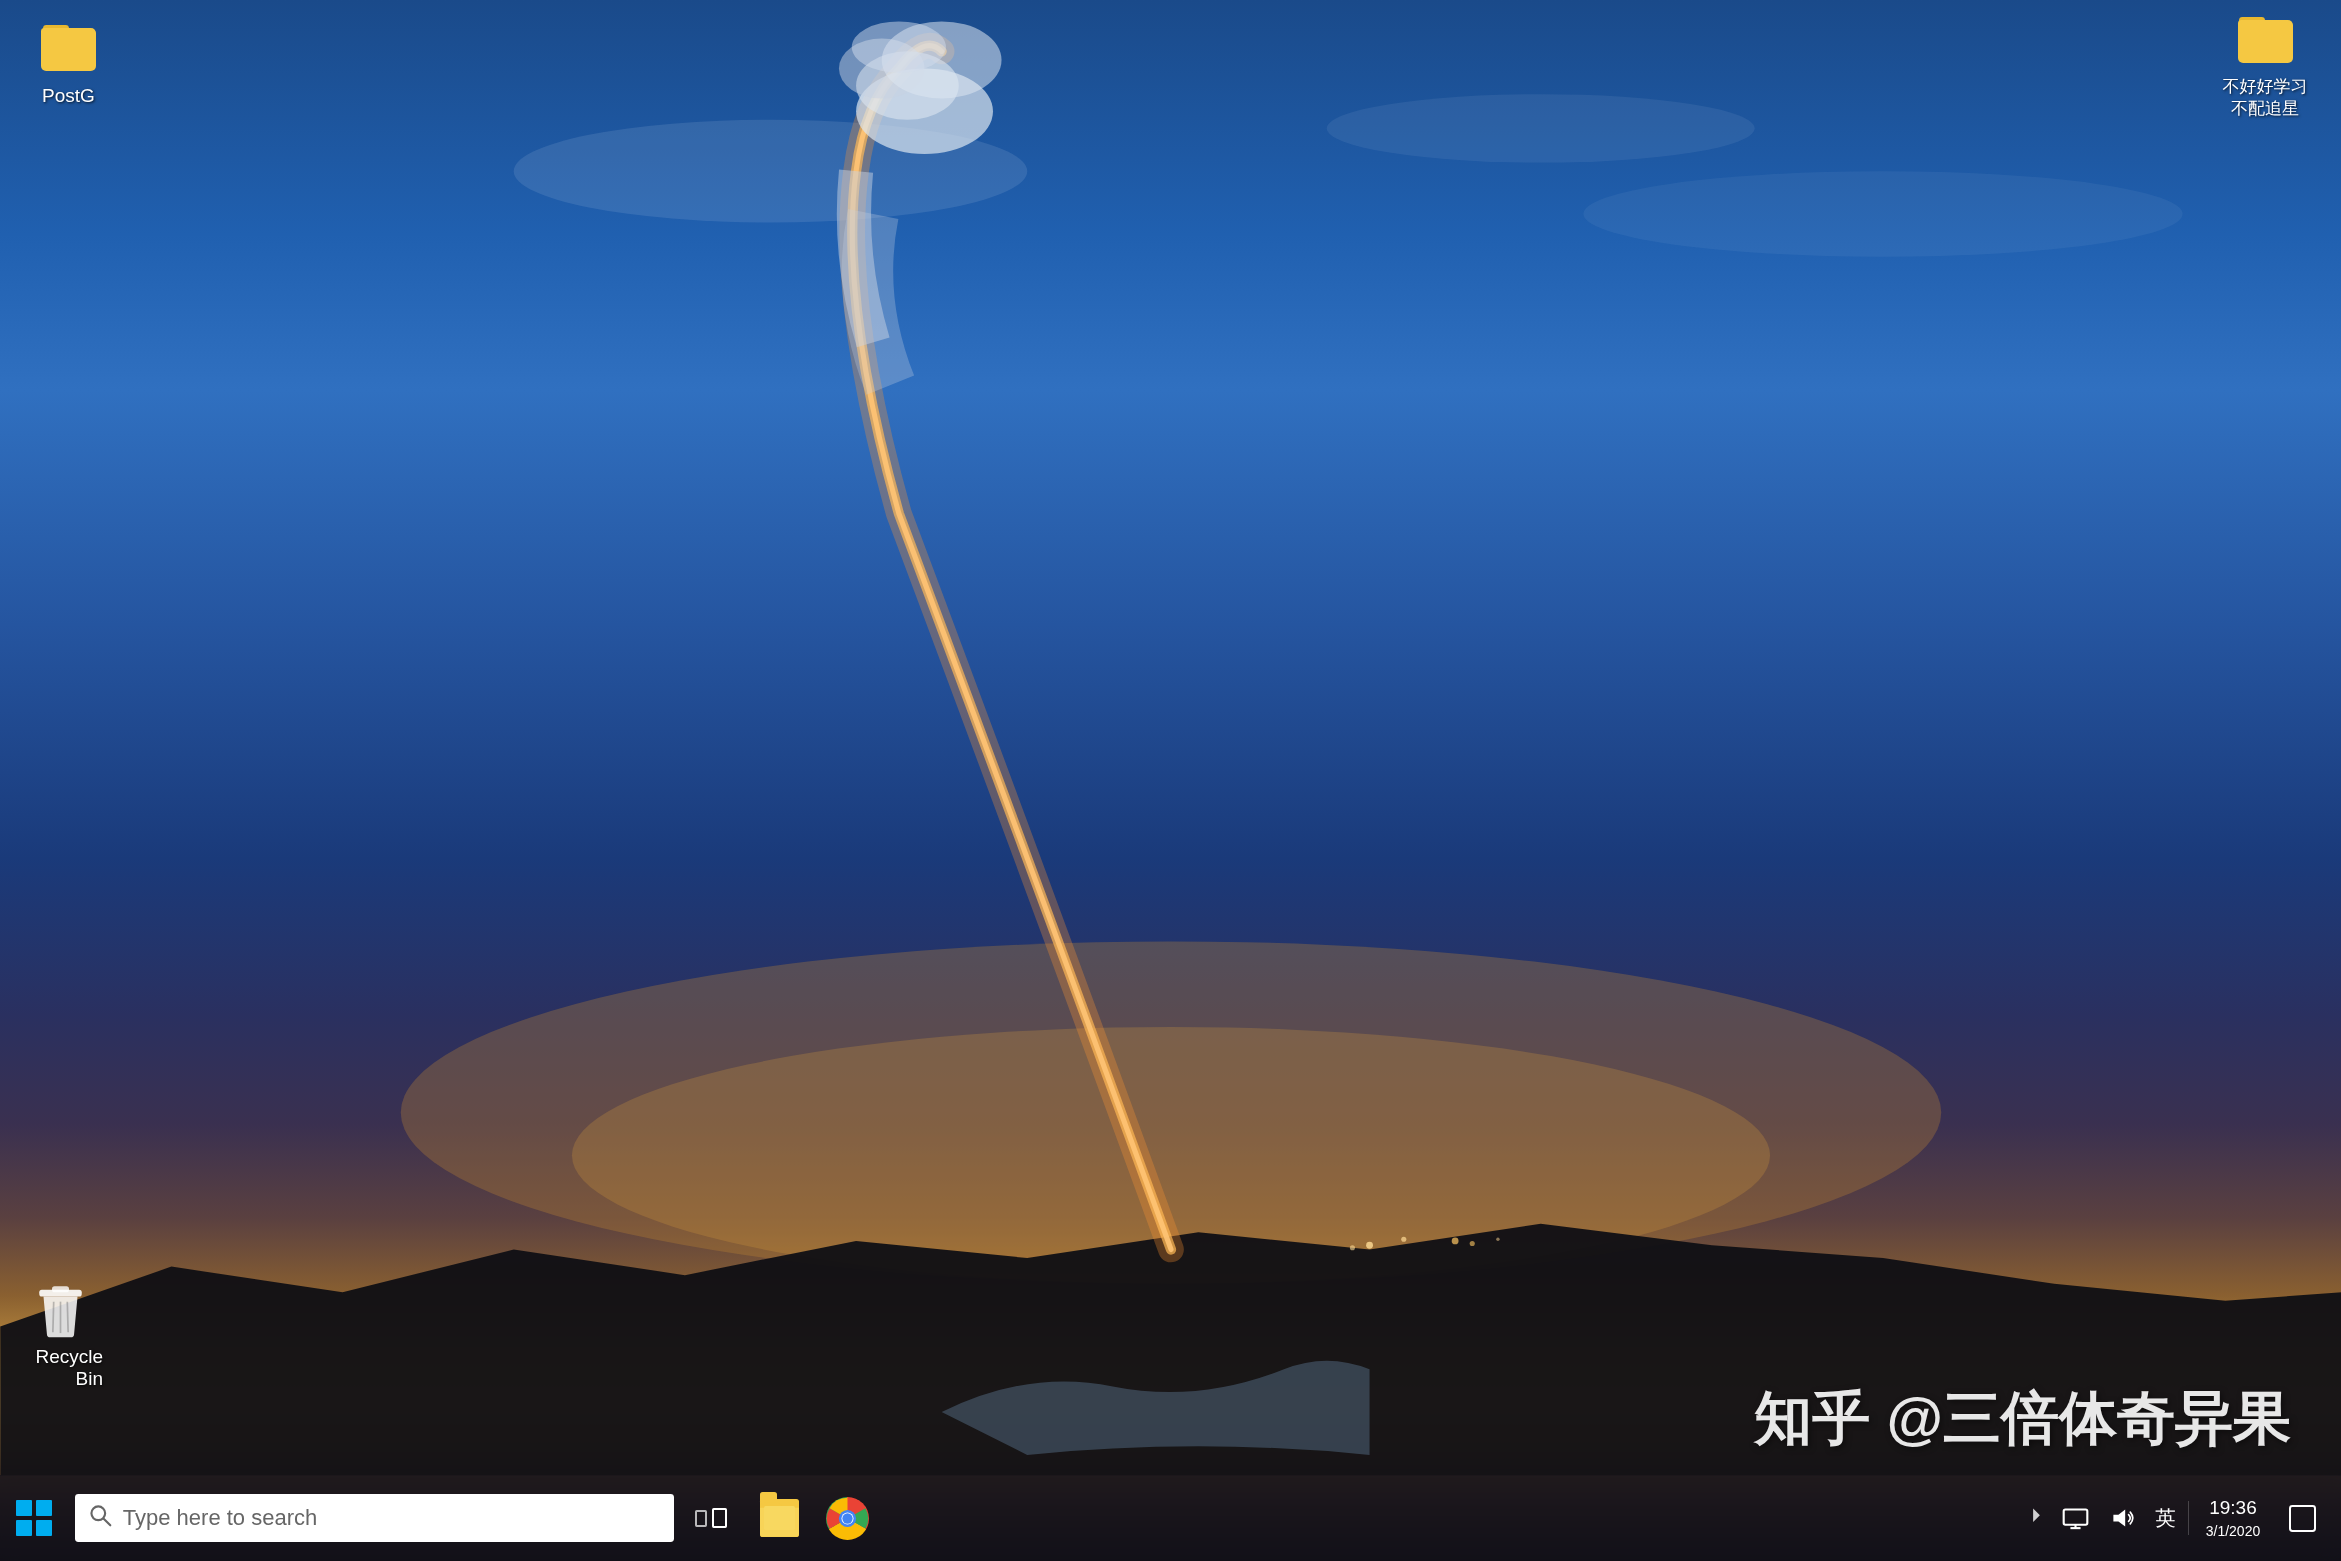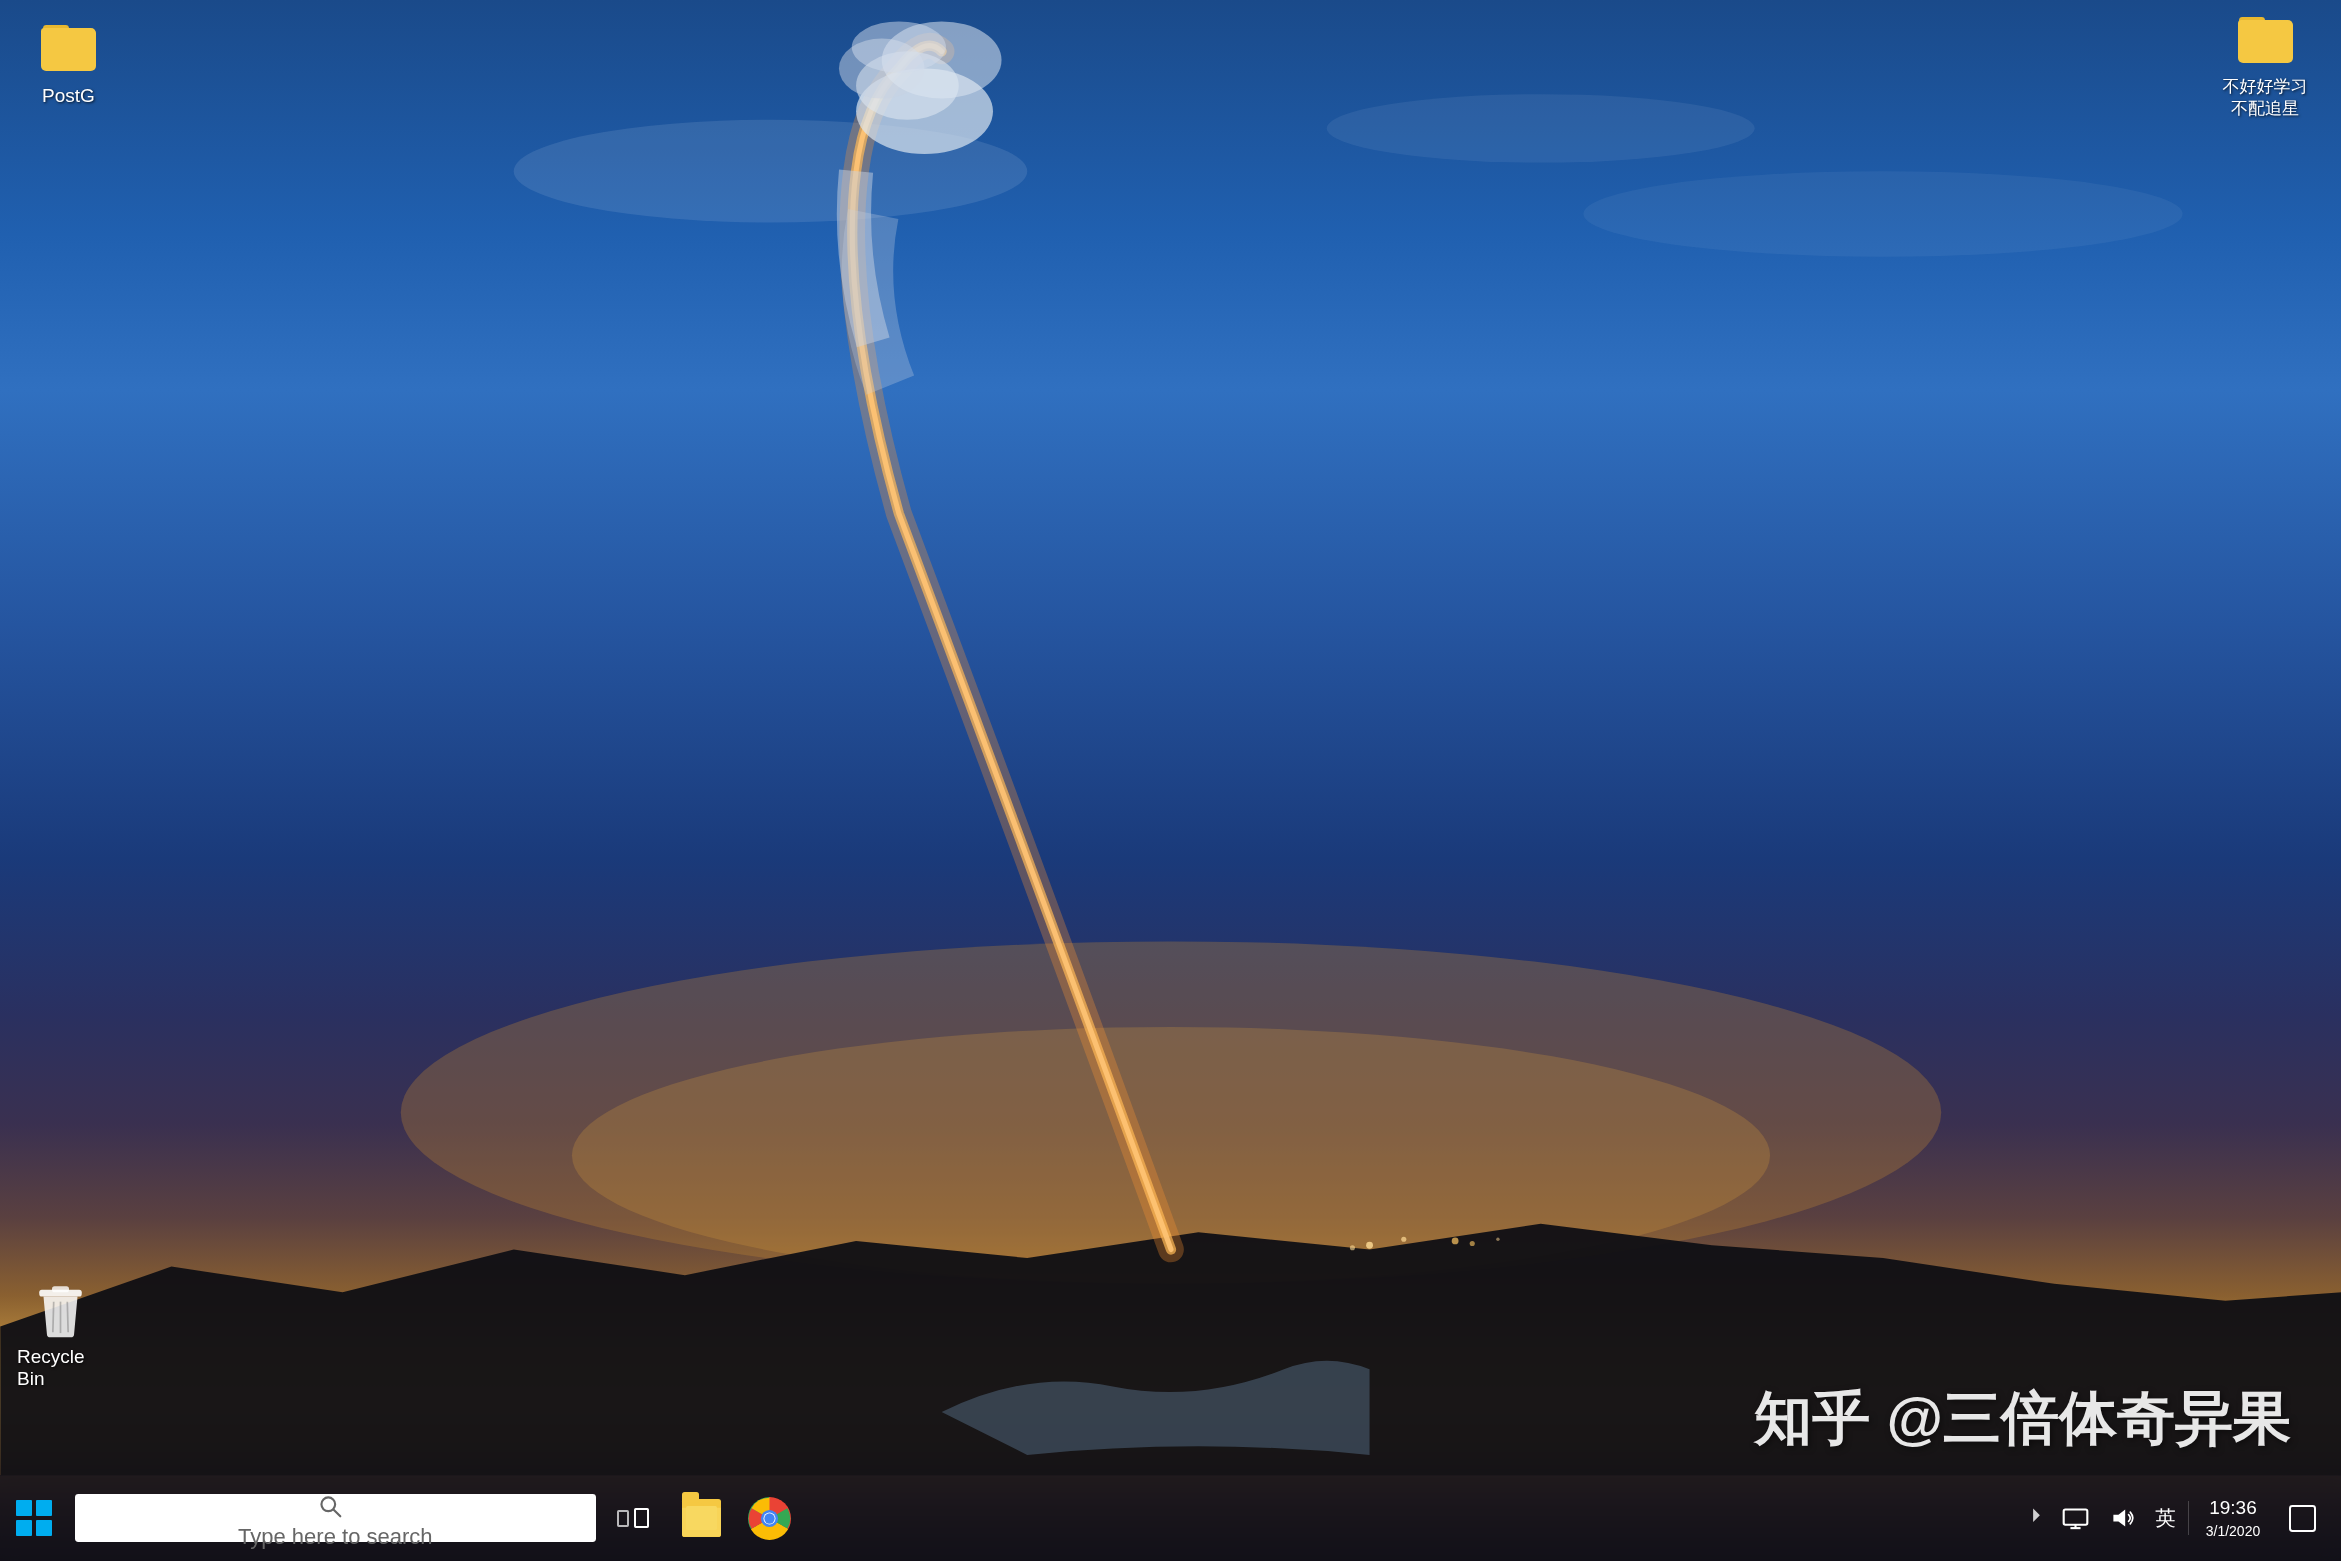--- a/index.html
+++ b/index.html
@@ -120,21 +120,21 @@
       font-weight: 600;
       text-shadow: 1.7px 1.7px 6.8px rgba(0,0,0,0.5);
       font-family: 'Microsoft YaHei', '微软雅黑', sans-serif;
     }
 
     
     #recycle-bin {
       position: absolute;
       left: 17px;
       bottom: 171px;
-      text-align: left;
+      text-align: right;
       color: white;
       width: 86px;
       cursor: pointer;
     }
 
     #recycle-bin .bin-icon {
       width: 51px;
       height: 60px;
       margin: 0 auto 5.1px;
     }
@@ -180,30 +180,29 @@
     }
 
     .win-square {
       background: white;
       border-radius: 0.9px;
     }
 
     
     #search-bar {
       height: 48px;
-      width: 521px;
+      width: 599px;
       background: white;
       border-radius: 3.4px;
       display: flex;
       align-items: center;
       padding: 0 13.7px;
       margin-left: 6.8px;
       flex-shrink: 0;
       cursor: text;
-      flex-direction: column;
     }
 
     #search-icon-wrap {
       color: #666;
       margin-right: 10.3px;
       font-size: 22px;
     }
 
     #search-input-text {
       font-size: 22px;

